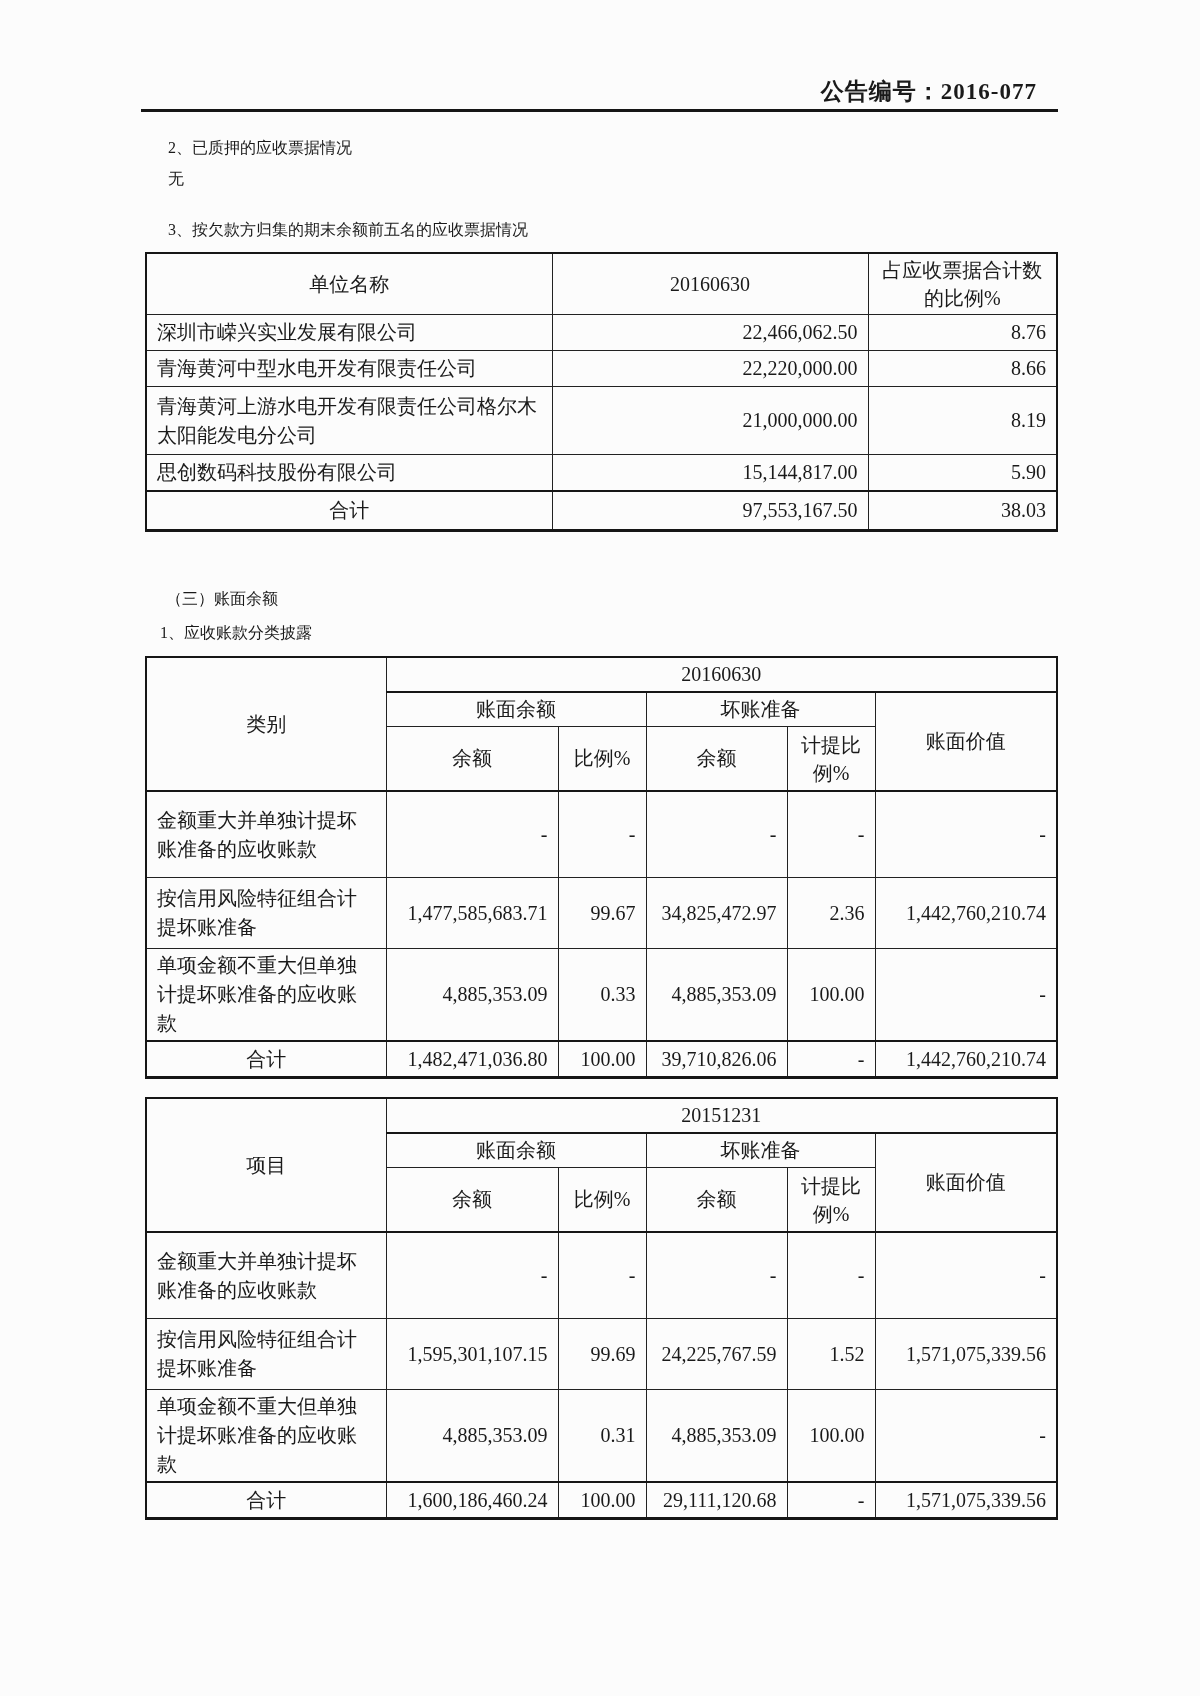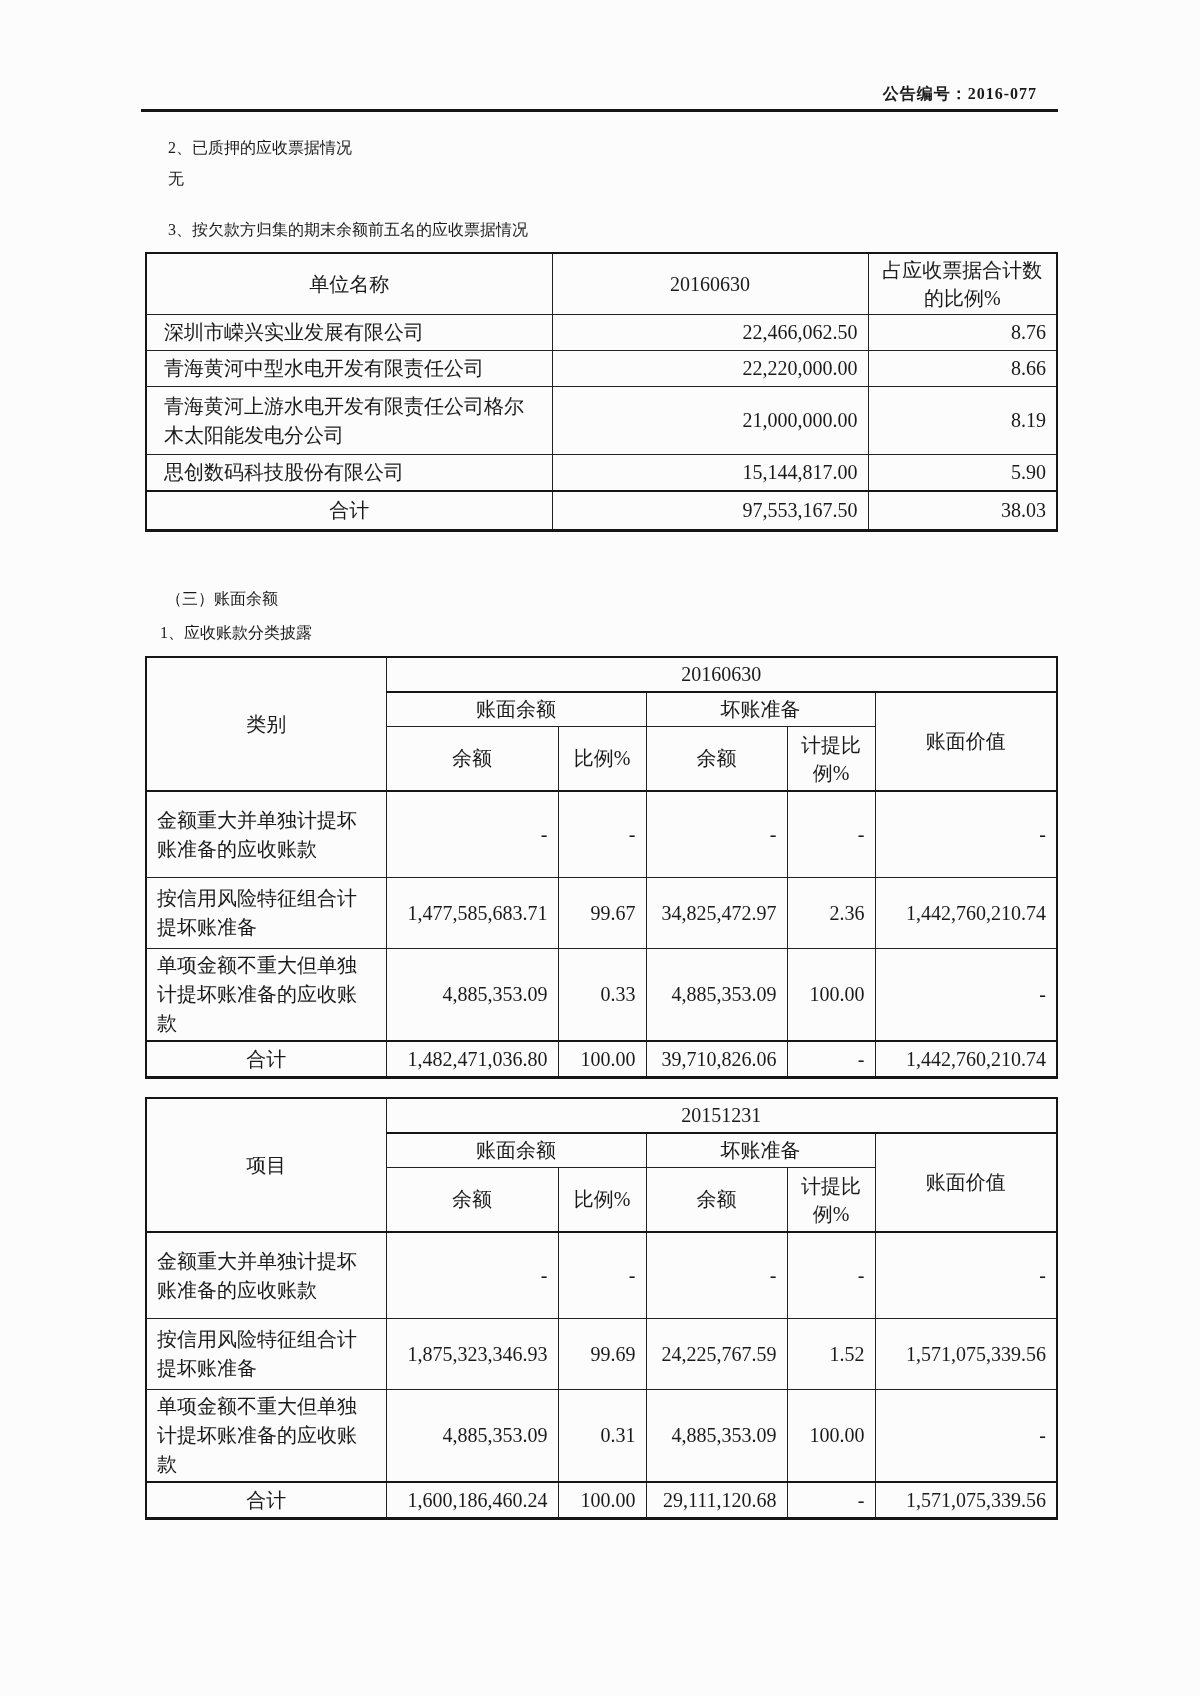--- a/index.html
+++ b/index.html
@@ -6,22 +6,22 @@
   .page {
     position:relative;
     width:1200px; height:1696px;
     margin:0 auto;
     background:#fcfcfc;
     color:#1a1a1a;
     font-family:"Liberation Serif","DejaVu Serif",serif;
     overflow:hidden;
   }
   .announcement {
-    position:absolute; top:84px; right:163px;
-    font-size:16px; font-weight:700; letter-spacing:1px;
+    position:absolute; top:76px; right:163px;
+    font-size:23px; font-weight:700; letter-spacing:1px;
     white-space:nowrap;
   }
   .header-rule {
     position:absolute; top:109px; left:141px;
     width:917px; height:3px; background:#161616;
   }
   .txt { position:absolute; font-size:16px; white-space:nowrap; }
   .sec2-title { top:138px; left:168px; }
   .sec2-content { top:169px; left:168px; }
   .sec3-title { top:220px; left:168px; }
@@ -42,21 +42,21 @@
     padding:2px 8px;
     overflow:hidden;
     vertical-align:middle;
     line-height:1.45;
   }
   table { border:2px solid #161616; }
   .t1, .t2, .t3 { border-bottom-width:3px; }
 
   .ctr { text-align:center; }
   .num { text-align:right; padding-right:10px; }
-  .name { text-align:left; padding-left:17px; padding-right:8px; }
+  .name { text-align:left; padding-left:10px; padding-right:8px; }
   .cat  { text-align:left; padding-left:10px; padding-right:26px; }
   .t1 .r td { height:31px; }
   .t1 .r3 td { height:63px; }
   .t1 .total td { height:33px; border-top:2px solid #161616; }
 
   .h1 td { height:29px; }
   .h1 .period-cell { border-bottom:2px solid #161616; }
   .h2 td { height:28px; }
   .h3 td { height:59px; border-bottom:2px solid #161616; }
   .cat-head { border-bottom:2px solid #161616; }
@@ -222,21 +222,21 @@
       <tr class="rowA">
         <td class="cat">金额重大并单独计提坏账准备的应收账款</td>
         <td class="num">-</td>
         <td class="num">-</td>
         <td class="num">-</td>
         <td class="num">-</td>
         <td class="num">-</td>
       </tr>
       <tr class="rowB">
         <td class="cat">按信用风险特征组合计提坏账准备</td>
-        <td class="num">1,875,323,346.93</td>
+        <td class="num">1,595,301,107.15</td>
         <td class="num">99.69</td>
         <td class="num">24,225,767.59</td>
         <td class="num">1.52</td>
         <td class="num">1,571,075,339.56</td>
       </tr>
       <tr class="rowC">
         <td class="cat">单项金额不重大但单独计提坏账准备的应收账款</td>
         <td class="num">4,885,353.09</td>
         <td class="num">0.31</td>
         <td class="num">4,885,353.09</td>

